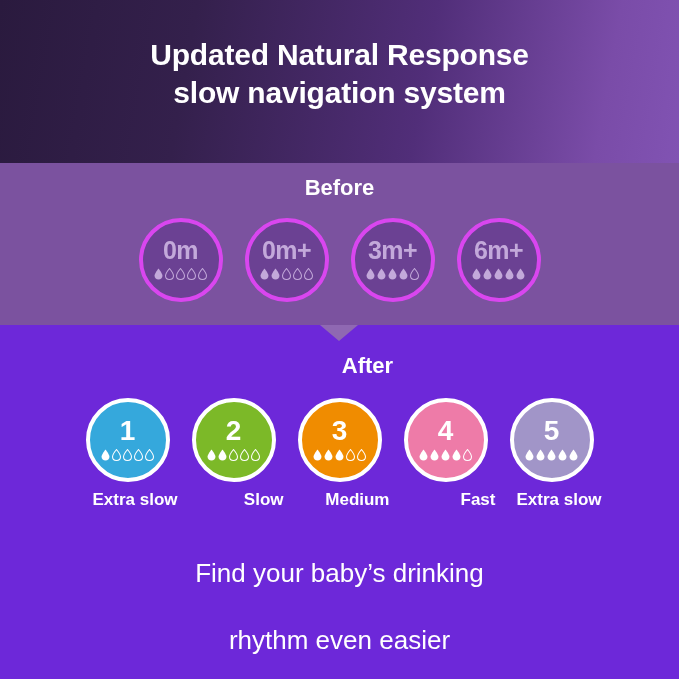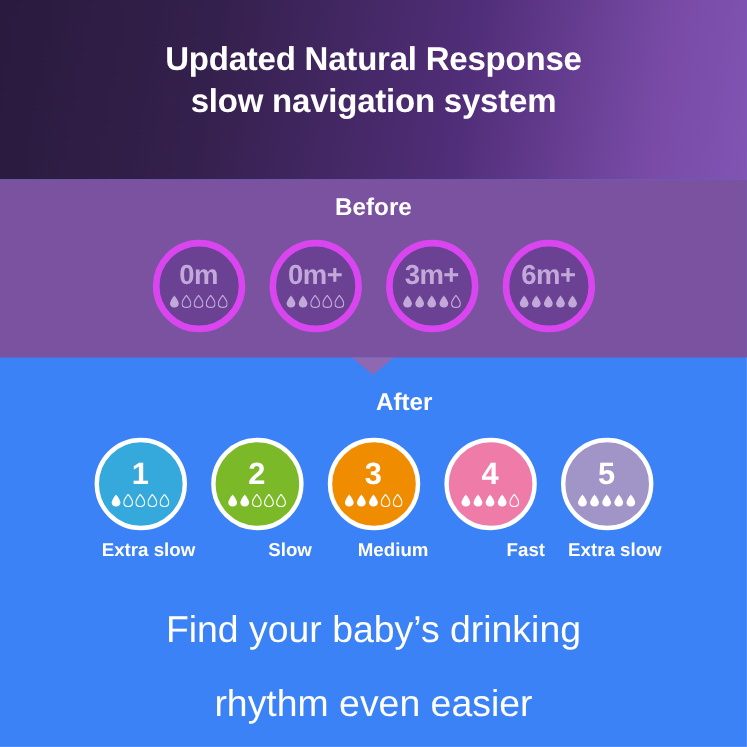--- a/index.html
+++ b/index.html
@@ -6,21 +6,21 @@
     margin: 0;
     padding: 0;
     background: #ffffff;
   }
   #infographic {
     position: relative;
     width: 679px;
     height: 679px;
     overflow: hidden;
     font-family: "Liberation Sans", sans-serif;
-    background: #3b82f6;
+    background: #6d28d9;
     -webkit-font-smoothing: antialiased;
   }
 
   
   .header {
     position: absolute;
     left: 0;
     top: 0;
     width: 679px;
     height: 163px;
@@ -93,21 +93,21 @@
     align-items: center;
   }
 
   
   .circle-before {
     position: relative;
     width: 84px;
     height: 84px;
     border-radius: 50%;
     background: #6B4193;
-    border: 6px solid #d946ef;
+    border: 4px solid #d946ef;
     box-sizing: border-box;
     display: flex;
     flex-direction: column;
     align-items: center;
     justify-content: center;
   }
   .circle-before .cnum {
     color: #C3A9DA;
     font-size: 25px;
     font-weight: bold;
@@ -160,21 +160,21 @@
   }
 
   
   .footer-text {
     position: absolute;
     left: 0;
     top: 557px;
     width: 679px;
     text-align: center;
     color: #ffffff;
-    font-size: 34px;
+    font-size: 26px;
     font-weight: normal;
     line-height: 33px;
   }
   .footer-text .l2 { display: block; margin-top: 34px; }
 </style>
 </head>
 <body>
 
 <div id="infographic">
 

